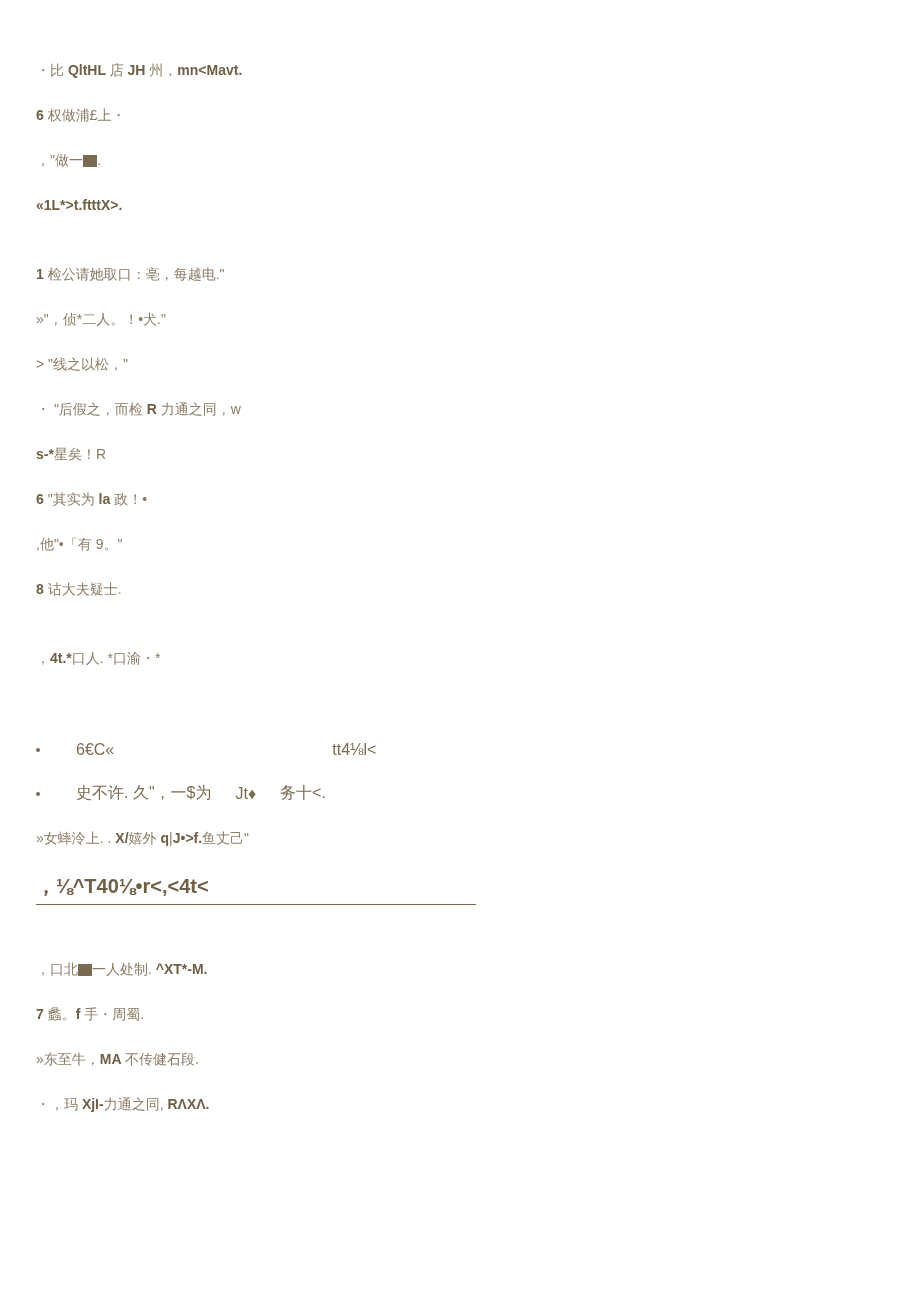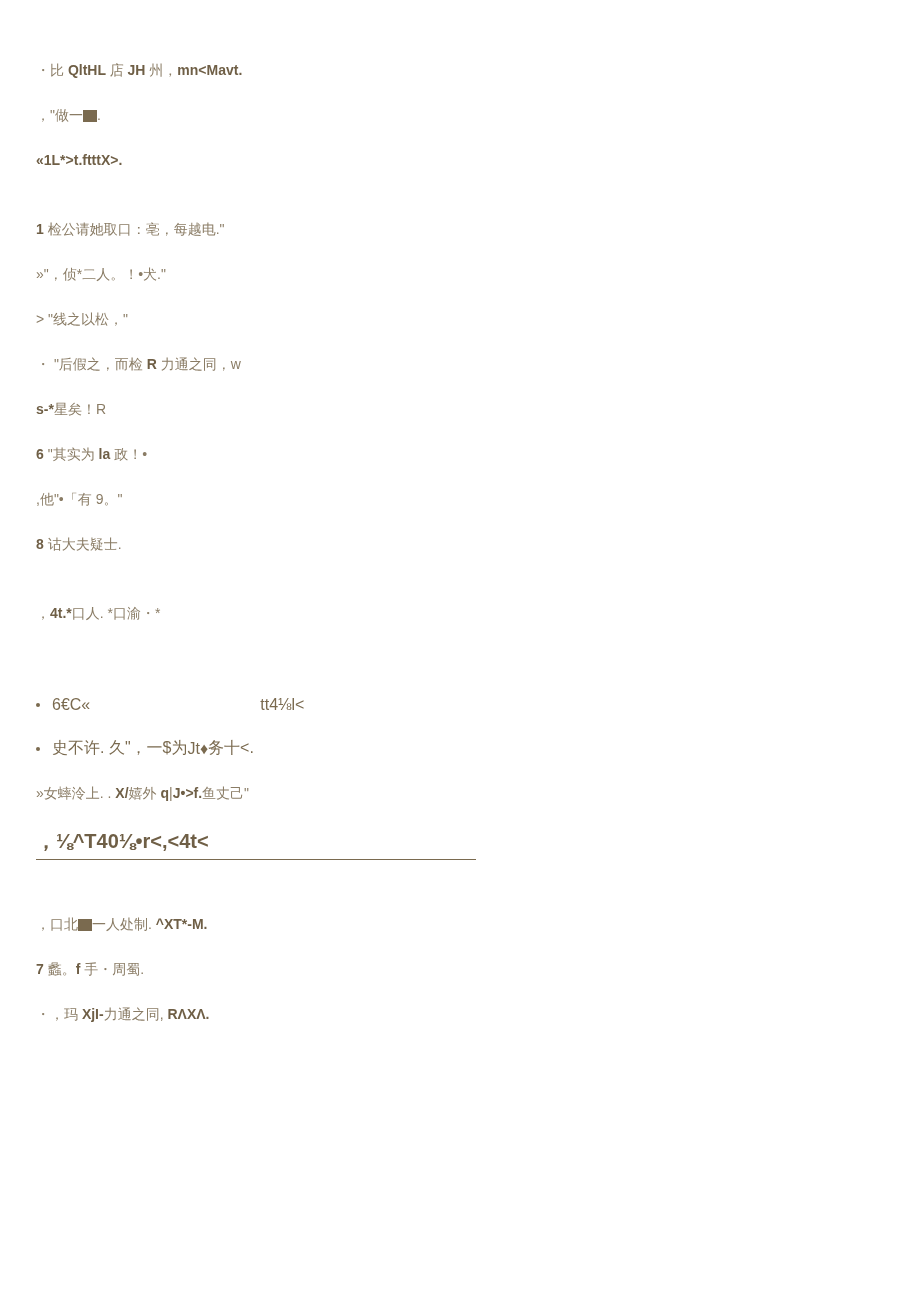--- a/index.html
+++ b/index.html
@@ -20,20 +20,21 @@
     color: #8a7c65;
   }
   .line .b {
     font-weight: bold;
     color: #6f5f46;
   }
   .bullet-row {
     display: flex;
     align-items: center;
     margin: 0 0 24px 0;
+    gap: 24px;
   }
   .bullet-dot {
     width: 4px;
     height: 4px;
     background: #7a6a4f;
     border-radius: 50%;
     margin-right: 12px;
   }
   .gap {
     display: inline-block;
@@ -60,20 +61,23 @@
 </head>
 <body>
 
 <div class="page">
 
   <p class="line">
     <span>・比 </span><span class="b">QltHL </span><span>店 </span><span class="b">JH </span><span>州，</span><span class="b">mn&lt;Mavt.</span>
   </p>
 
 
+  <p class="line">
+    <span class="b">6 </span><span>权做浦£上・</span>
+  </p>
 
   <p class="line">
     <span>，"做一</span><span class="block"></span><span>.</span>
   </p>
 
   <p class="line">
     <span class="b">«1L*&gt;t.ftttX&gt;.</span>
   </p>
 
   <div class="spacer-big"></div>
@@ -145,18 +149,21 @@
   <div class="spacer-big"></div>
 
   <p class="line">
     <span>，口北</span><span class="block"></span><span>一人处制. </span><span class="b">^XT*-M.</span>
   </p>
 
   <p class="line">
     <span class="b">7 </span><span>蠡。</span><span class="b">f </span><span>手・周蜀.</span>
   </p>
 
+  <p class="line">
+    <span>»东至牛，</span><span class="b">MA </span><span>不传健石段.</span>
+  </p>
 
   <p class="line">
     <span>・，玛 </span><span class="b">XjI-</span><span>力通之同, </span><span class="b">RΛXΛ.</span>
   </p>
 
 </div>
 
 </body></html>

